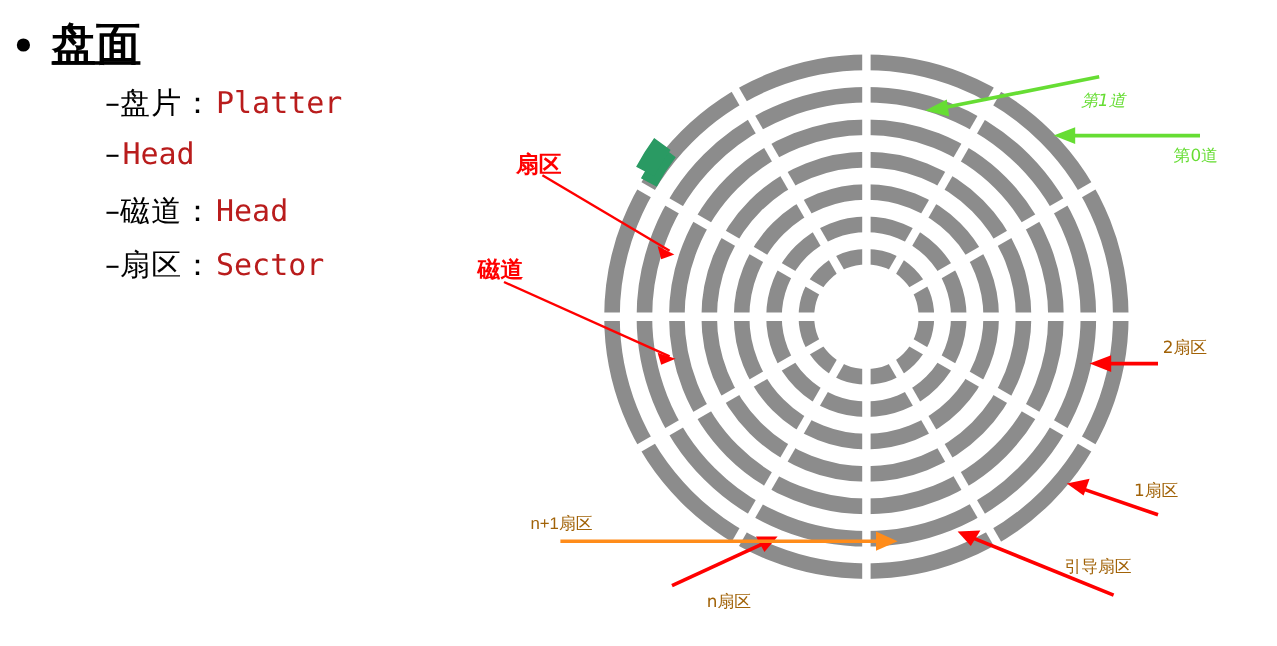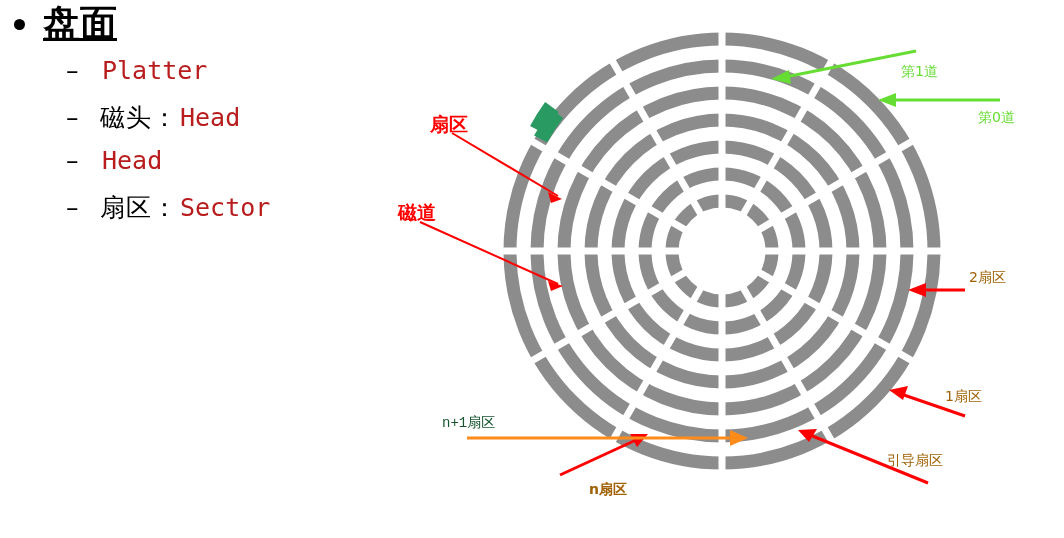--- a/index.html
+++ b/index.html
@@ -9,24 +9,25 @@
   }
   body {
     width: 1064px;
     height: 538px;
     overflow: hidden;
     font-family: "Liberation Sans", sans-serif;
     position: relative;
   }
   #slide {
     position: absolute;
-    left: 0; top: 0;
+    left: 0; top: 13px;
     width: 1064px;
     height: 406px;
     background: #ffffff;
+    text-align: right;
   }
 
   
   .text-panel {
     position: absolute;
     left: 0px;
     top: 0px;
     width: 420px;
     height: 260px;
   }
@@ -111,52 +112,53 @@
     font-family: "DejaVu Sans", sans-serif;
     font-size: 14px;
     color: #66dd33;
   }
   .lbl-blue {
     font-family: "DejaVu Sans", sans-serif;
     font-size: 14px;
     color: #a16207;
   }
   .lbl-purple {
-    font-family: Liberation Mono, monospace;
+    font-family: Liberation Sans, sans-serif;
     font-size: 14px;
-    color: #14532d;
+    color: #a16207;
   }
 </style>
 </head>
 <body>
 
 <div id="slide">
 
   <div class="text-panel">
 
     <div class="bullet-row">
       <div class="bullet-dot"></div>
       <div class="heading">盘面</div>
     </div>
 
     <div class="sub-list">
 
       <div class="sub-item">
         <span class="dash">–</span>
+        <span class="sub-label">盘片：</span>
         <span class="sub-value">Platter</span>
       </div>
 
       <div class="sub-item">
         <span class="dash">–</span>
-        <span class="sub-label">磁头：</span>
         <span class="sub-value">Head</span>
       </div>
 
       <div class="sub-item">
         <span class="dash">–</span>
+        <span class="sub-label">磁道：</span>
         <span class="sub-value">Head</span>
       </div>
 
       <div class="sub-item">
         <span class="dash">–</span>
         <span class="sub-label">扇区：</span>
         <span class="sub-value">Sector</span>
       </div>
 
     </div>
@@ -228,22 +230,22 @@
       <line x1="620" y1="100" x2="511" y2="100" stroke="#66dd33" stroke-width="3"></line>
       <polygon points="498,100 516,93 516,107" fill="#66dd33"></polygon>
 
       <line x1="87" y1="438" x2="352" y2="438" stroke="#ff8c1a" stroke-width="3"></line>
       <polygon points="368,438 350,430 350,446" fill="#ff8c1a"></polygon>
     </svg>
 
     
     <div class="lbl lbl-red" style="left:50px;  top:115px;">扇区</div>
     <div class="lbl lbl-red" style="left:18px;  top:203px;">磁道</div>
-    <div class="lbl lbl-green" style="left:521px; top:64px;">第1道</div>
+    <div class="lbl lbl-green" style="left:521px; top:64px;font-style:italic;">第1道</div>
     <div class="lbl lbl-green" style="left:558px; top:110px;margin-left:40px;">第0道</div>
     <div class="lbl lbl-blue" style="left:589px; top:270px;">2扇区</div>
     <div class="lbl lbl-blue" style="left:565px; top:389px;">1扇区</div>
     <div class="lbl lbl-blue" style="left:489px; top:453px;margin-left:18px;">引导扇区</div>
-    <div class="lbl lbl-blue" style="left:209px; top:482px;font-weight:bold;">n扇区</div>
+    <div class="lbl lbl-blue" style="left:209px; top:482px;">n扇区</div>
     <div class="lbl lbl-purple" style="left:62px;  top:416px;">n+1扇区</div>
 
   </div>
 </div>
 
 </body></html>

